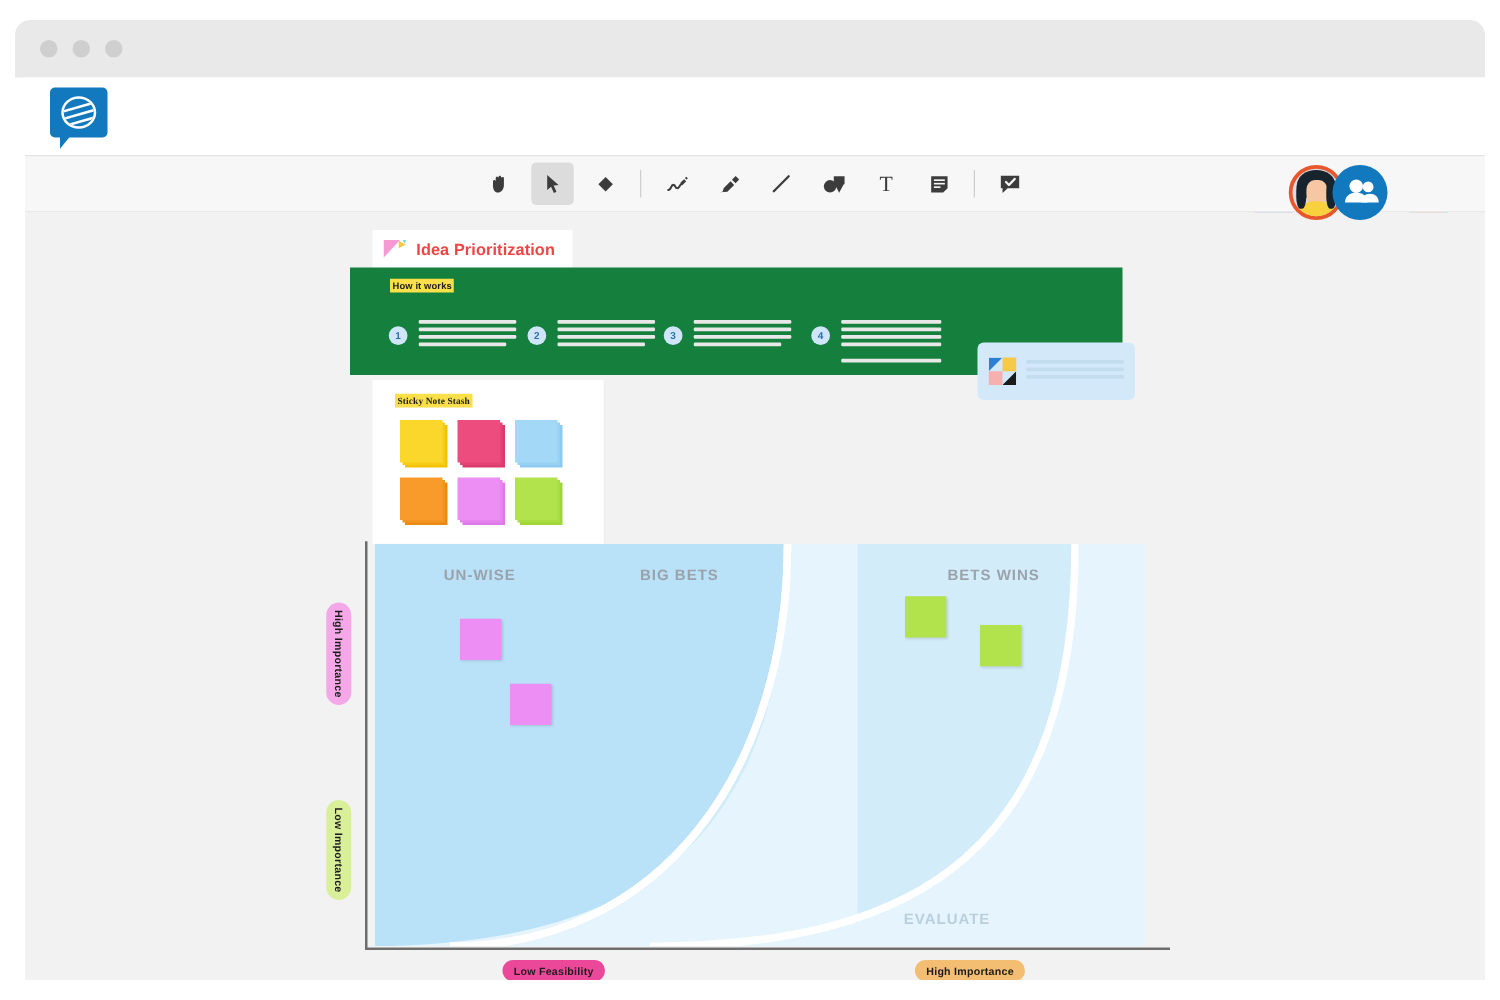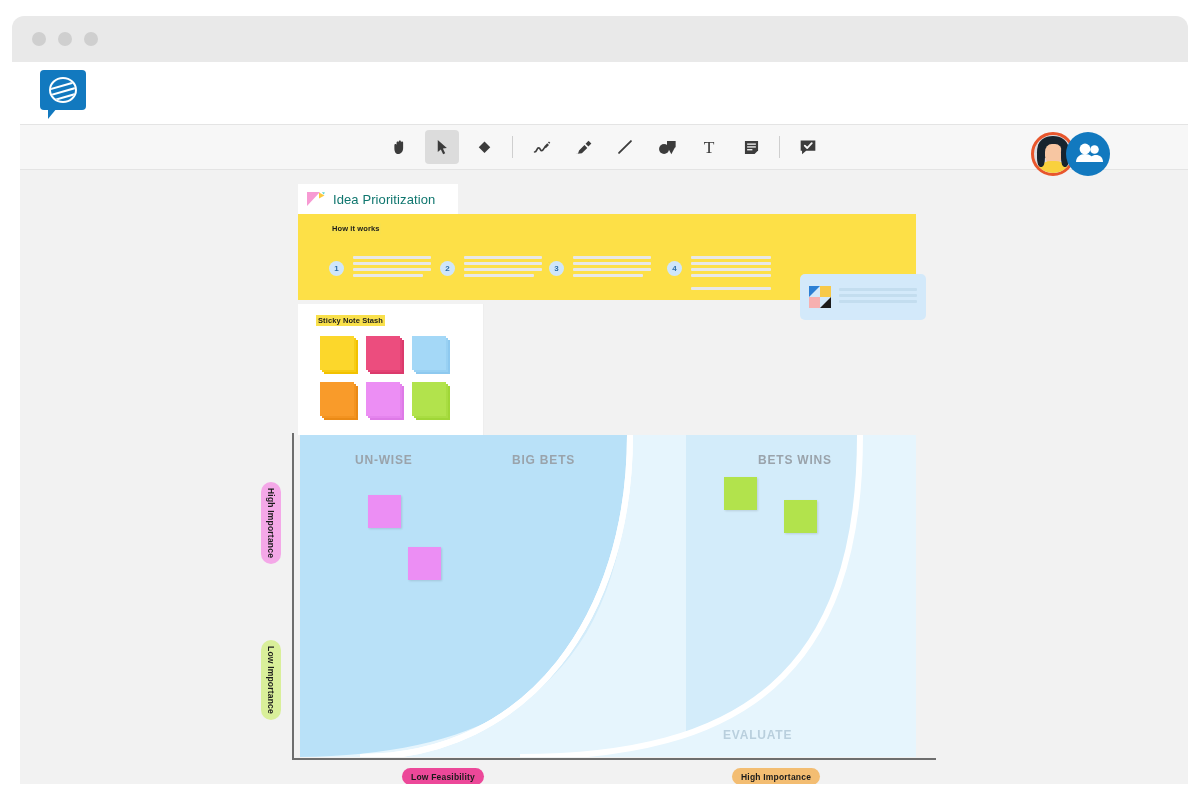--- a/index.html
+++ b/index.html
@@ -117,29 +117,29 @@
   }
 
   
   #board-title-card {
     position: absolute; left: 278px; top: 14px;
     width: 160px; height: 30px;
     background: #ffffff;
     display: flex; align-items: center; padding-left: 8px; gap: 7px;
   }
   #board-title-text {
-    font-size: 13px; font-weight: 400; color: #0f766e;
+    font-size: 13px; font-weight: 700; color: #ef4444;
     letter-spacing: .1px;
   }
 
   
   #howitworks-panel {
-    position: absolute; left: 278px; top: 44px;
+    position: absolute; left: 260px; top: 44px;
     width: 618px; height: 86px;
-    background: #fde047;
+    background: #15803d;
   }
   .hl-label {
     font-size: 7.5px; font-weight: 700; color: #1b1b1b;
     background: #f9e04b; padding: 1px 2px; display: inline-block;
     letter-spacing: .1px;
   }
   .step-num {
     position: absolute; width: 15px; height: 15px; border-radius: 50%;
     background: #cfe6fa; color: #2c6ea8; font-size: 8px;
     display: flex; align-items: center; justify-content: center;
@@ -155,20 +155,21 @@
   }
   #media-thumb { width: 22px; height: 22px; position: relative; }
   .mt-q { position: absolute; width: 11px; height: 11px; }
 
   
   #stash-panel {
     position: absolute; left: 278px; top: 134px;
     width: 186px; height: 131px;
     background: #ffffff;
     border-right: 1px solid #eeeeee;
+    font-family: Liberation Serif, serif;
   }
   #backlog-panel {
     position: absolute; left: 466px; top: 134px;
     width: 430px; height: 131px;
     background: #ffffff;
   }
   .sticky-stack {
     position: absolute; width: 38px; height: 38px;
   }
   .sticky-stack i {

